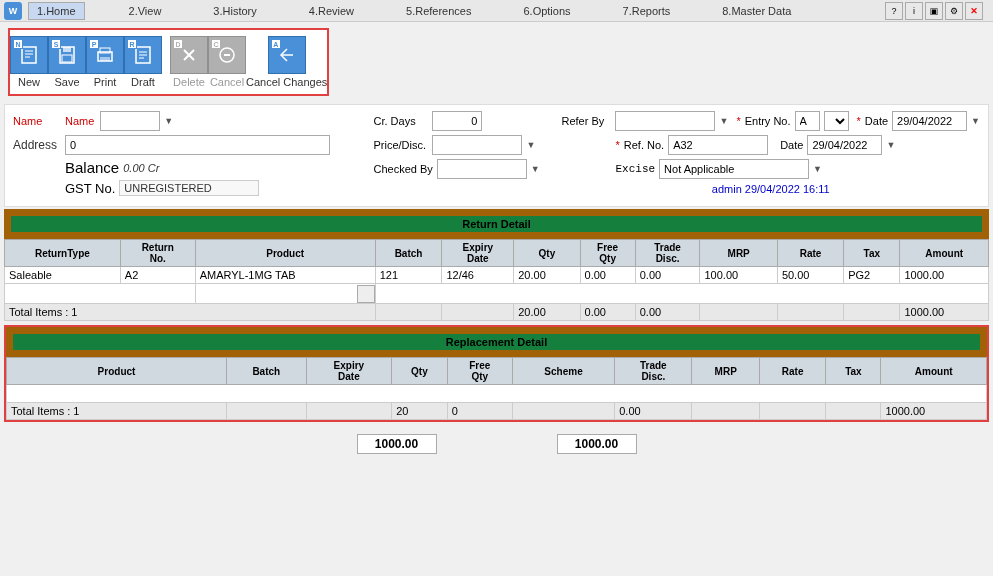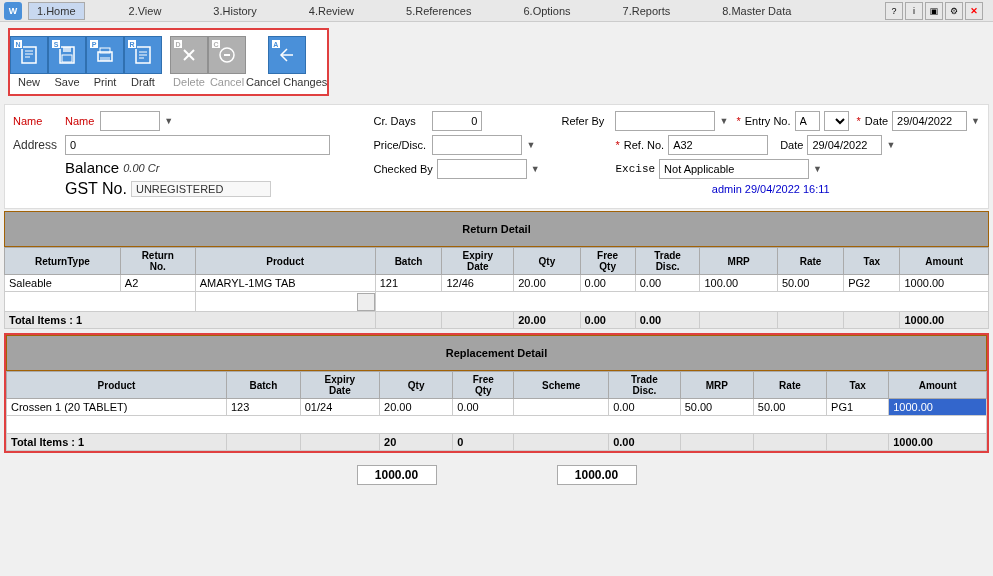--- a/index.html
+++ b/index.html
@@ -30,28 +30,28 @@
     .form-row { display: flex; align-items: center; margin-bottom: 4px; gap: 4px; }
     .form-label { color: #cc0000; font-size: 11px; min-width: 48px; }
     .form-label-black { color: #333; font-size: 12px; min-width: 48px; }
     .form-input { height: 20px; border: 1px solid #aaa; padding: 1px 4px; font-size: 11px; background: white; }
     .form-select { height: 20px; border: 1px solid #aaa; padding: 1px 2px; font-size: 11px; background: white; }
     .required-star { color: #cc0000; }
     .admin-info { color: #0000cc; font-size: 11px; text-align: center; margin-top: 2px; }
 
     
     .section-container { margin: 4px 4px; }
-    .section-title { background: #a3a3a3; text-align: center; font-size: 11px; font-weight: bold; border: 1px solid #a16207; padding: 11px; }
+    .section-title { background: #15803d; text-align: center; font-size: 11px; font-weight: bold; border: 7px solid #a16207; padding: 2px; }
     
     table.data-table { width: 100%; border-collapse: collapse; }
     table.data-table th { background: #d0d8e0; border: 1px solid #aaa; padding: 2px 4px; font-size: 10px; font-weight: bold; text-align: center; }
     table.data-table td { border: 1px solid #ccc; padding: 2px 4px; font-size: 11px; background: white; }
     table.data-table tr.data-row td { background: white; }
     table.data-table tr.empty-row td { height: 20px; }
-    table.data-table tr.total-row td { background: #e8e8e8; font-weight: bold; font-size: 11px; }
+    table.data-table tr.total-row td { background: #e8e8e8; font-weight: normal; font-size: 11px; }
 
     .highlighted-cell { background: #3366cc !important; color: white; }
 
     
     .replacement-section { border: 2px solid #e04040; margin: 4px 4px; }
     .replacement-section .section-title { margin: 0; }
 
     
     .bottom-totals { display: flex; justify-content: center; gap: 120px; margin-top: 8px; padding: 4px; }
     .total-box { border: 1px solid #aaa; background: white; padding: 2px 8px; font-size: 12px; font-weight: bold; min-width: 80px; text-align: center; }
@@ -177,21 +177,21 @@
       </div>
       <div class="form-row">
         <span class="form-label-black">Address</span>
         <input type="text" class="form-input" style="width: 265px;" value="0">
       </div>
       <div class="form-row" style="margin-left: 52px; gap:4px;">
         <span style="min-width:44px; font-size:15px;">Balance</span>
         <span style="font-size:11px; color:#333;font-style:italic;">0.00 Cr</span>
       </div>
       <div class="form-row" style="margin-left: 52px; gap:4px;">
-        <span style="min-width:44px; font-size:16px;">GST No.</span>
+        <span style="min-width:44px; font-size:13px;">GST No.</span>
         <span style="font-size:11px; color:#333; border:1px solid #ccc; padding:1px 4px; background:#f8f8f8; width:140px;">UNREGISTERED</span>
       </div>
     </div>
 
     <div style="min-width: 180px;">
       <div class="form-row">
         <span style="min-width:55px; font-size:11px;">Cr. Days</span>
         <input type="text" class="form-input" style="width: 50px; text-align: right;" value="0">
       </div>
       <div class="form-row">
@@ -309,33 +309,20 @@
         <th>Free<br>Qty</th>
         <th>Scheme</th>
         <th>Trade<br>Disc.</th>
         <th>MRP</th>
         <th>Rate</th>
         <th>Tax</th>
         <th>Amount</th>
       </tr>
     </thead>
     <tbody>
-      <tr class="data-row">
-        <td>Crossen 1 (20 TABLET)</td>
-        <td>123</td>
-        <td>01/24</td>
-        <td>20.00</td>
-        <td>0.00</td>
-        <td></td>
-        <td>0.00</td>
-        <td>50.00</td>
-        <td>50.00</td>
-        <td>PG1</td>
-        <td class="highlighted-cell">1000.00</td>
-      </tr>
       <tr class="empty-row">
         <td colspan="11" style="height:18px;"></td>
       </tr>
     </tbody>
     <tfoot>
       <tr class="total-row">
         <td>Total Items : 1</td>
         <td></td>
         <td></td>
         <td>20</td>

